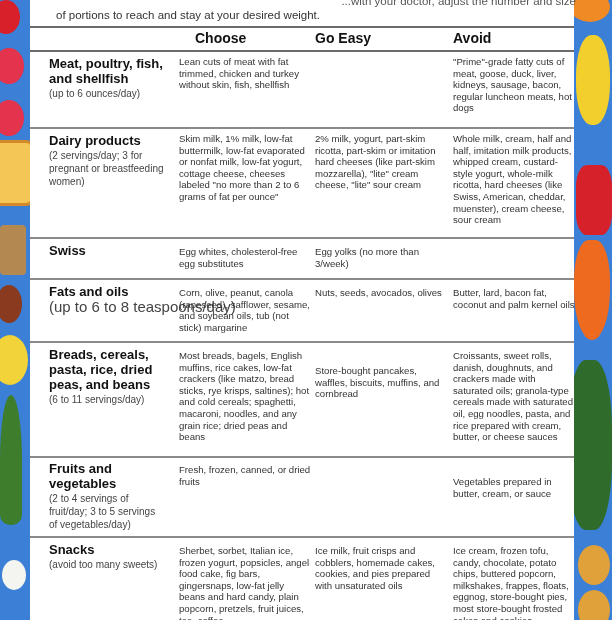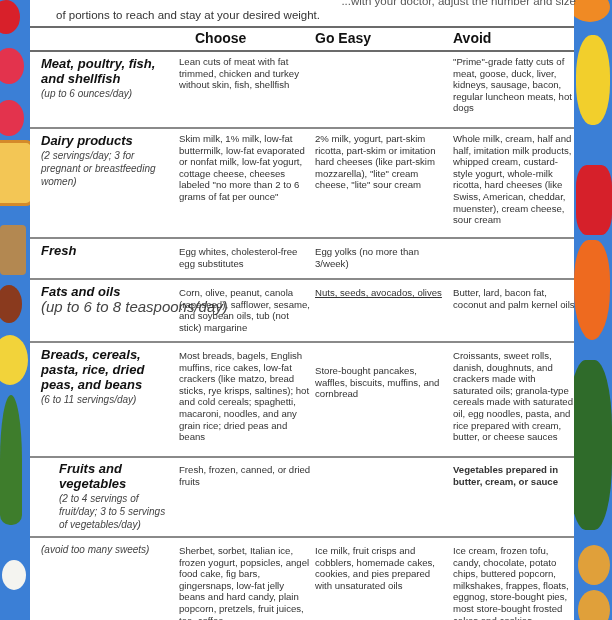--- a/index.html
+++ b/index.html
@@ -26,21 +26,21 @@
     font-size:11.5px; line-height:14px; color:#333;
   }
   .intro .cut { display:block; color:#555; }
   .rule { position:absolute; left:0; width:544px; height:2px; background:#6b6b6b; }
   .rule.thin { height:1.5px; background:#8a8a8a; }
   .hdr {
     position:absolute; top:30px; font-weight:bold; font-size:14px; color:#111;
   }
   .row { position:absolute; left:0; width:544px; }
   .cat {
-    position:absolute; left:11px; width:125px;font-style:italic;
+    position:absolute; left:19px; width:125px;
   }
   .cat .name { font-weight:bold; font-size:13px; line-height:15px; color:#111; display:block; }
   .cat .sub { font-size:10px; line-height:13px; color:#444; display:block; margin-top:1px; }
   .cell {
     position:absolute; font-size:9.6px; line-height:11.6px; color:#333;
   }
   .c1 { left:149px; width:132px; }
   .c2 { left:285px; width:128px; }
   .c3 { left:423px; width:122px; }
 </style>
@@ -98,62 +98,63 @@
       <span class="sub">(2 servings/day; 3 for pregnant or breastfeeding women)</span>
     </div>
     <div class="cell c1">Skim milk, 1% milk, low-fat buttermilk, low-fat evaporated or nonfat milk, low-fat yogurt, cottage cheese, cheeses labeled "no more than 2 to 6 grams of fat per ounce"</div>
     <div class="cell c2">2% milk, yogurt, part-skim ricotta, part-skim or imitation hard cheeses (like part-skim mozzarella), "lite" cream cheese, "lite" sour cream</div>
     <div class="cell c3">Whole milk, cream, half and half, imitation milk products, whipped cream, custard-style yogurt, whole-milk ricotta, hard cheeses (like Swiss, American, cheddar, muenster), cream cheese, sour cream</div>
   </div>
   <div class="rule thin" style="top:237px;"></div>
 
   <div class="row" style="top:243px;">
     <div class="cat">
-      <span class="name">Fresh</span>
+      <span class="name">Swiss</span>
     </div>
     <div class="cell c1" style="top:3px;">Egg whites, cholesterol-free egg substitutes</div>
     <div class="cell c2" style="top:3px;">Egg yolks (no more than 3/week)</div>
     <div class="cell c3"></div>
   </div>
   <div class="rule thin" style="top:278px;"></div>
 
   <div class="row" style="top:284px;">
     <div class="cat" style="width:130px;">
       <span class="name">Fats and oils</span>
       <span class="sub" style="font-size:15px;white-space:nowrap;">(up to 6 to 8 teaspoons/day)</span>
     </div>
     <div class="cell c1" style="top:3px;">Corn, olive, peanut, canola (rapeseed), safflower, sesame, and soybean oils, tub (not stick) margarine</div>
-    <div class="cell c2" style="top:3px;text-decoration:underline;">Nuts, seeds, avocados, olives</div>
+    <div class="cell c2" style="top:3px;">Nuts, seeds, avocados, olives</div>
     <div class="cell c3" style="top:3px;">Butter, lard, bacon fat, coconut and palm kernel oils</div>
   </div>
   <div class="rule thin" style="top:341px;"></div>
 
   <div class="row" style="top:347px;">
     <div class="cat" style="width:110px;">
       <span class="name">Breads, cereals, pasta, rice, dried peas, and beans</span>
       <span class="sub">(6 to 11 servings/day)</span>
     </div>
     <div class="cell c1" style="top:3px;">Most breads, bagels, English muffins, rice cakes, low-fat crackers (like matzo, bread sticks, rye krisps, saltines); hot and cold cereals; spaghetti, macaroni, noodles, and any grain rice; dried peas and beans</div>
     <div class="cell c2" style="top:18px;">Store-bought pancakes, waffles, biscuits, muffins, and cornbread</div>
     <div class="cell c3" style="top:3px;">Croissants, sweet rolls, danish, doughnuts, and crackers made with saturated oils; granola-type cereals made with saturated oil, egg noodles, pasta, and rice prepared with cream, butter, or cheese sauces</div>
   </div>
   <div class="rule thin" style="top:456px;"></div>
 
   <div class="row" style="top:461px;">
-    <div class="cat" style="width:110px;margin-left:18px;">
+    <div class="cat" style="width:110px;">
       <span class="name" style="width:80px;">Fruits and vegetables</span>
       <span class="sub">(2 to 4 servings of fruit/day; 3 to 5 servings of vegetables/day)</span>
     </div>
     <div class="cell c1" style="top:3px;">Fresh, frozen, canned, or dried fruits</div>
     <div class="cell c2"></div>
-    <div class="cell c3" style="top:3px;font-weight:bold;">Vegetables prepared in butter, cream, or sauce</div>
+    <div class="cell c3" style="top:15px;">Vegetables prepared in butter, cream, or sauce</div>
   </div>
   <div class="rule thin" style="top:536px;"></div>
 
   <div class="row" style="top:542px;">
     <div class="cat">
+      <span class="name">Snacks</span>
       <span class="sub">(avoid too many sweets)</span>
     </div>
     <div class="cell c1" style="top:3px;">Sherbet, sorbet, Italian ice, frozen yogurt, popsicles, angel food cake, fig bars, gingersnaps, low-fat jelly beans and hard candy, plain popcorn, pretzels, fruit juices, tea, coffee</div>
     <div class="cell c2" style="top:3px;">Ice milk, fruit crisps and cobblers, homemade cakes, cookies, and pies prepared with unsaturated oils</div>
     <div class="cell c3" style="top:3px;">Ice cream, frozen tofu, candy, chocolate, potato chips, buttered popcorn, milkshakes, frappes, floats, eggnog, store-bought pies, most store-bought frosted cakes and cookies</div>
   </div>
 </div>
 
 </body></html>

